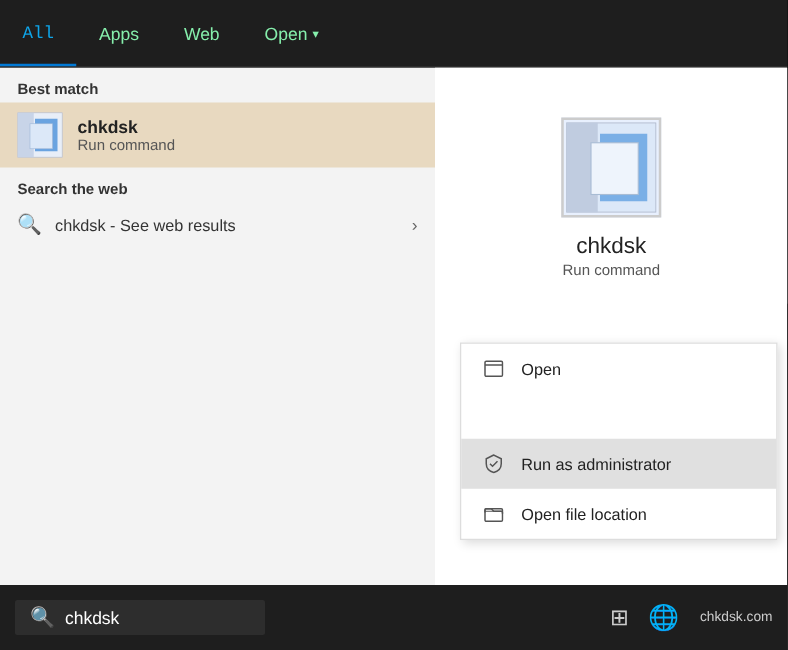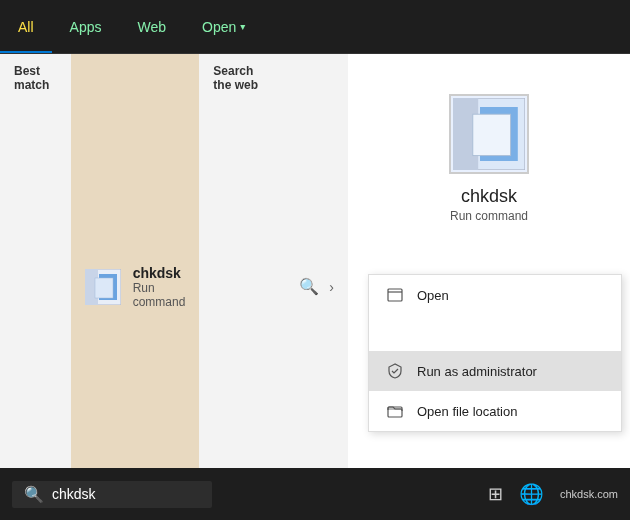--- a/index.html
+++ b/index.html
@@ -35,21 +35,22 @@
       justify-content: center;
       padding: 0 18px;
       font-size: 14px;
       color: #86efac;
       cursor: pointer;
       position: relative;
       white-space: nowrap;
     }
 
     .tab-item.active {
-      color: #fde047;
+      color: #0ea5e9;
+      font-family: Liberation Mono, monospace;
     }
 
     .tab-item.active::after {
       content: '';
       position: absolute;
       bottom: 0;
       left: 0;
       right: 0;
       height: 2px;
       background: #0078d4;
@@ -65,21 +66,21 @@
       display: flex;
       flex: 1;
       overflow: hidden;
     }
 
     
     .left-panel {
       width: 348px;
       background: #f3f3f3;
       display: flex;
-      flex-direction: row;
+      flex-direction: column;
       overflow-y: auto;
     }
 
     .section-label {
       font-size: 12px;
       font-weight: 600;
       color: #333;
       padding: 10px 14px 4px 14px;
     }
 
@@ -337,20 +338,23 @@
           <span class="result-title">chkdsk</span>
           <span class="result-subtitle">Run command</span>
         </div>
       </div>
 
       <div class="section-label">Search the web</div>
 
       <div class="web-search-item">
         <div class="web-search-left">
           <span class="search-icon-small">🔍</span>
+          <span class="web-search-text">
+            <span>chkdsk</span><span> - See web results</span>
+          </span>
         </div>
         <span class="chevron-right">›</span>
       </div>
 
     </div>
 
     <div class="right-panel">
       <div class="right-top">
         <div class="large-app-icon">
           <svg class="chkdsk-icon-large-svg" viewBox="0 0 80 80" xmlns="http://www.w3.org/2000/svg">

